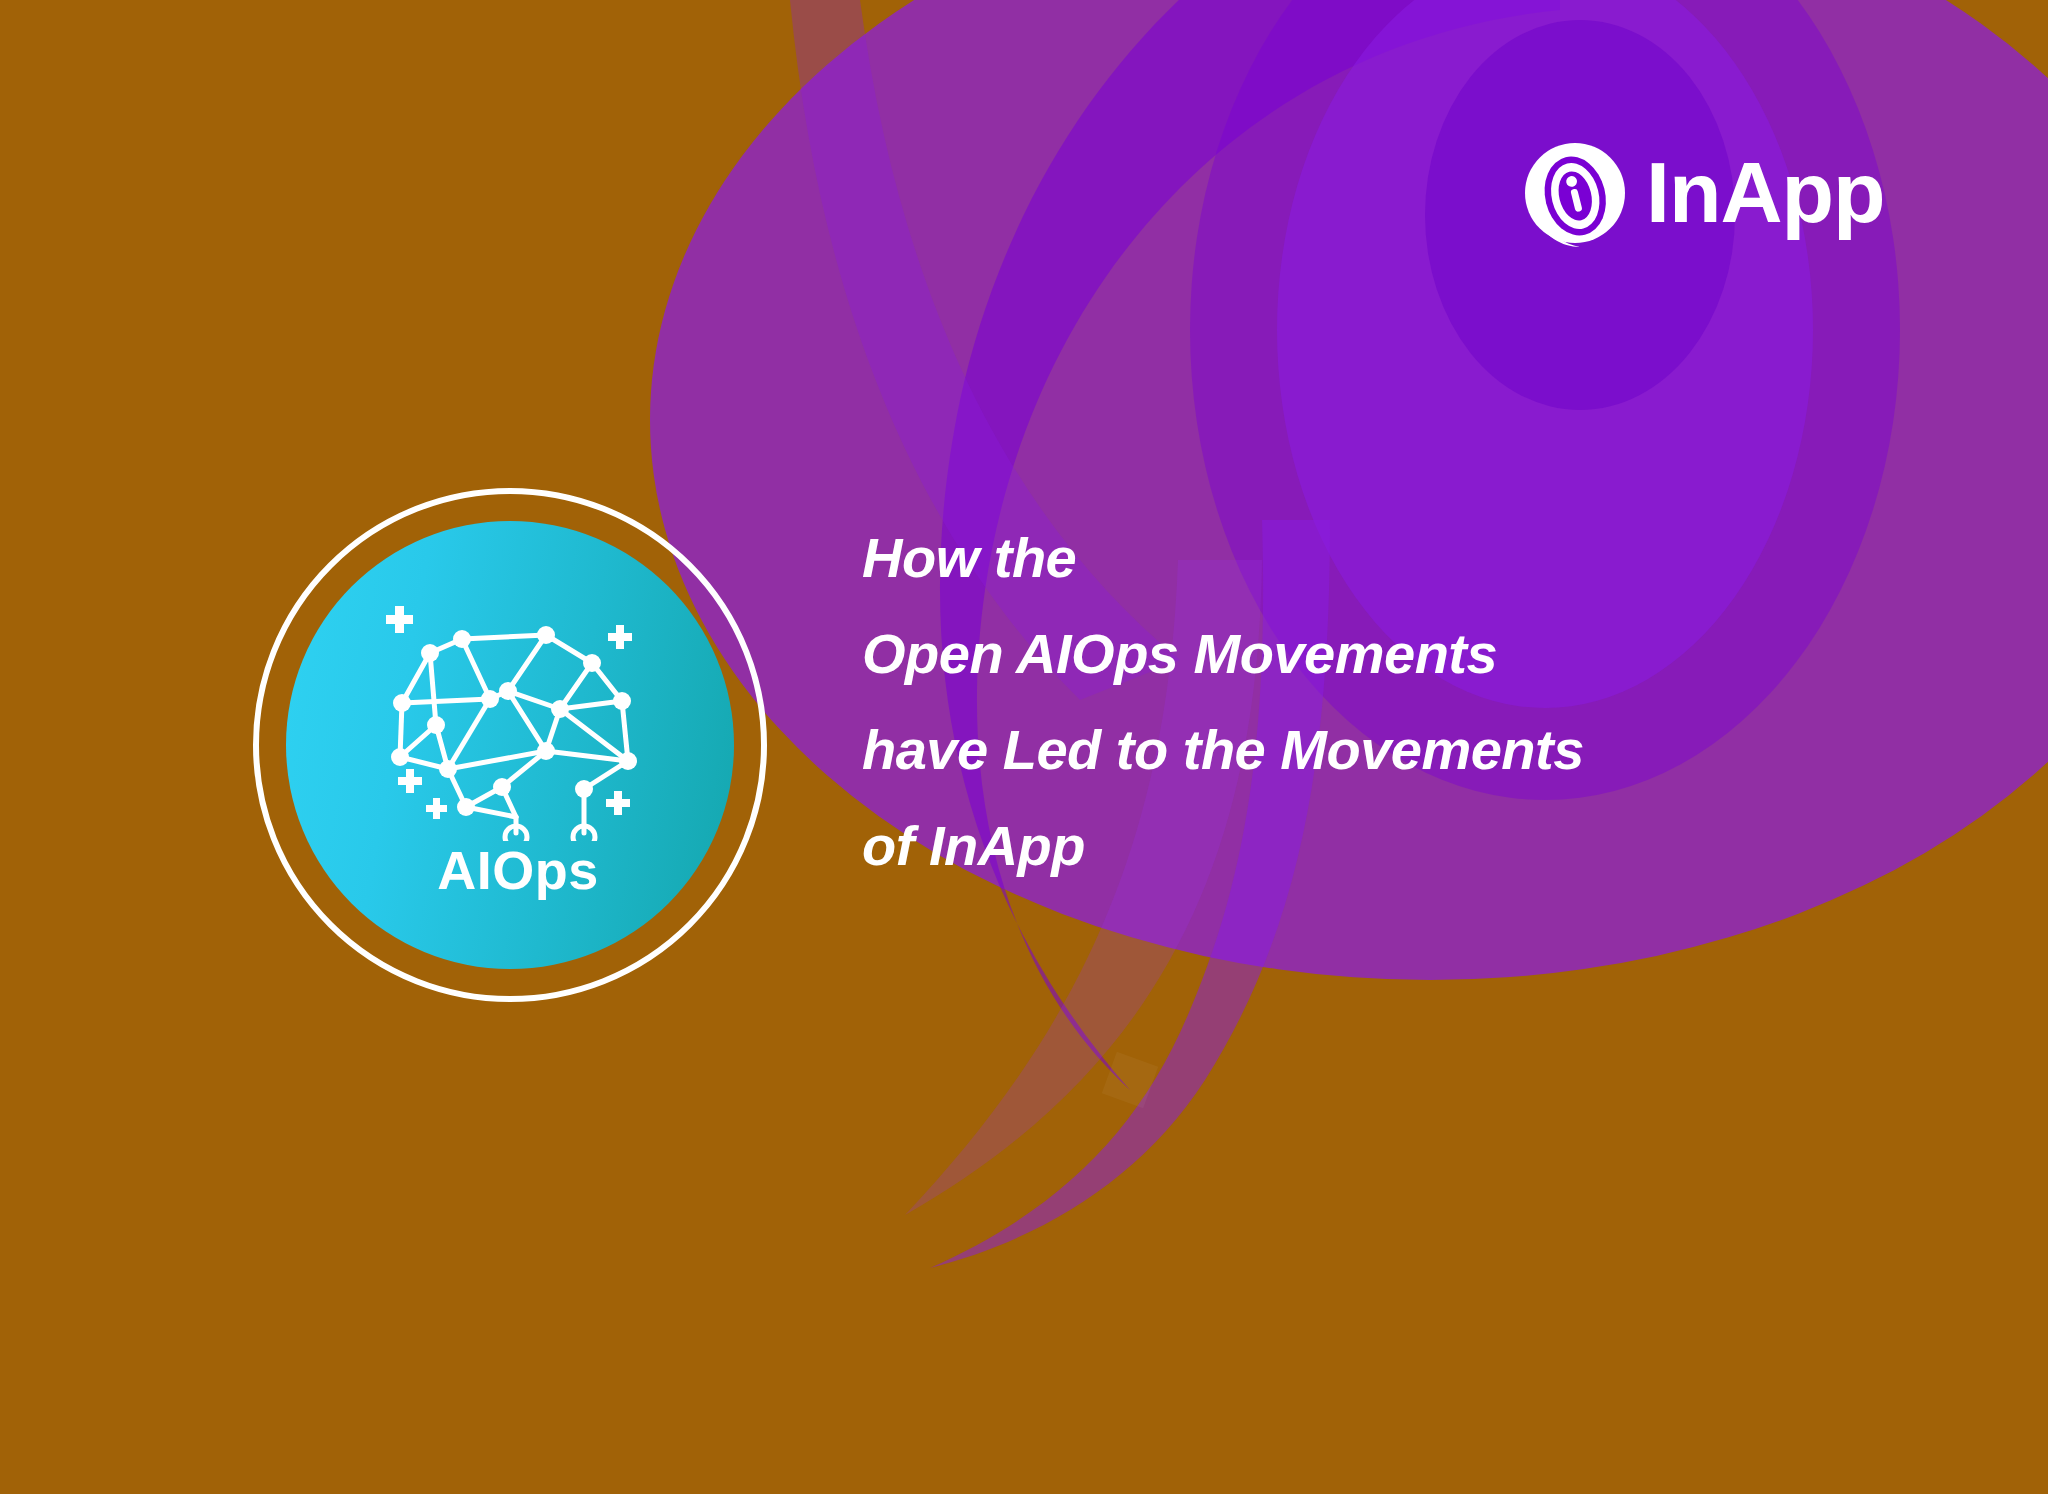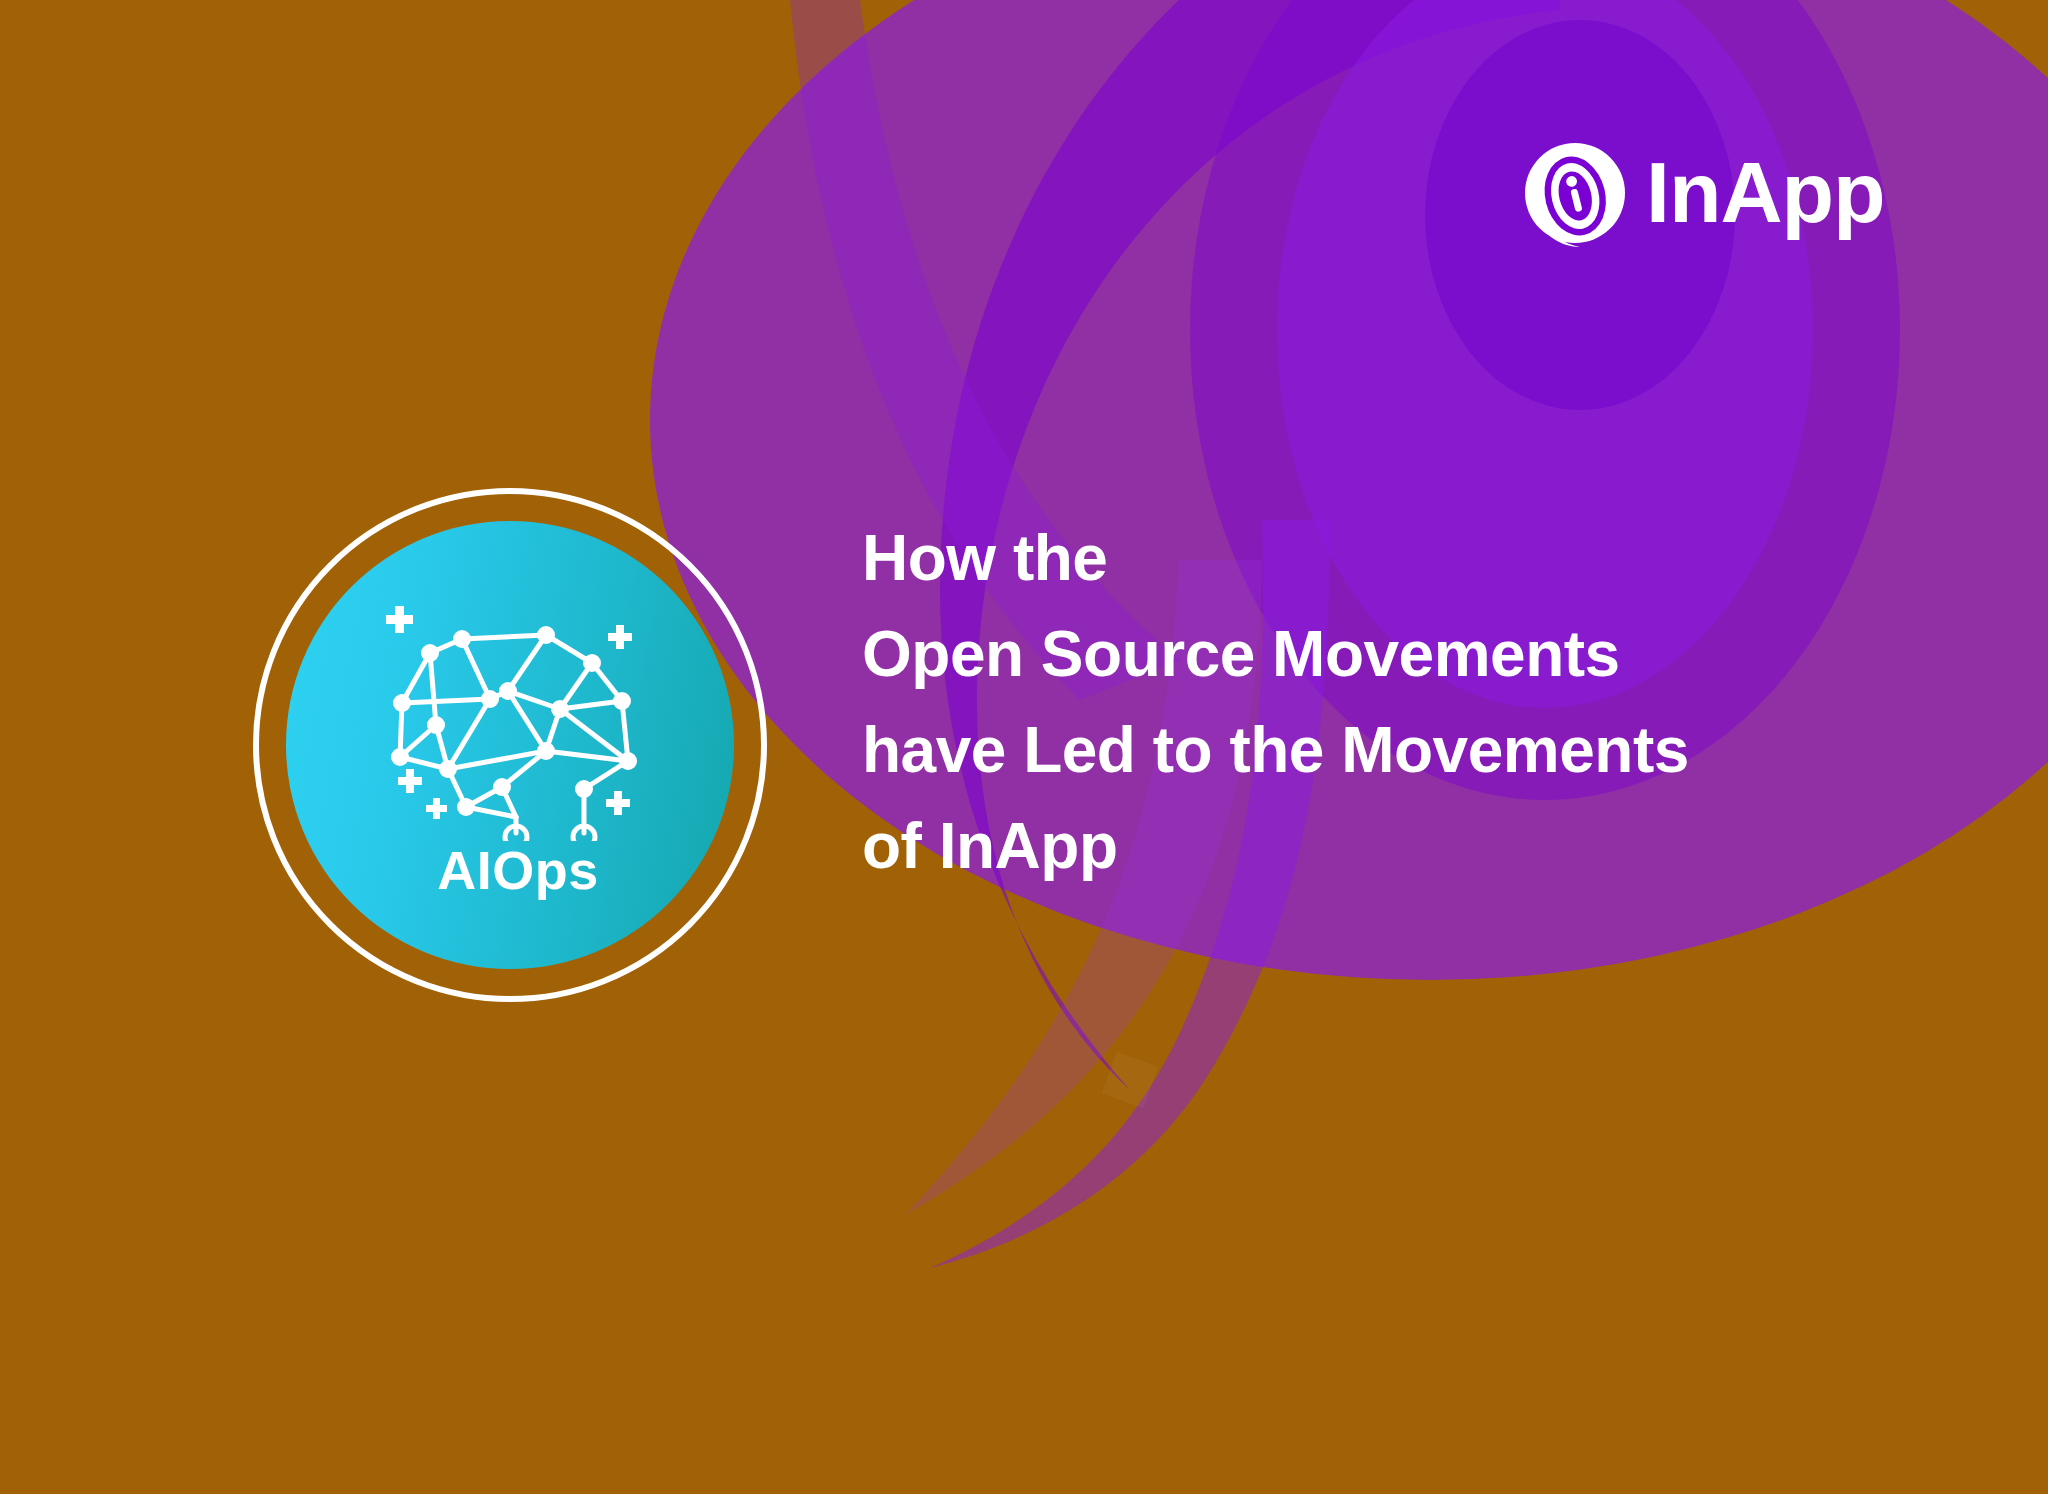--- a/index.html
+++ b/index.html
@@ -99,25 +99,26 @@
 
   
   #headline {
     position: absolute;
     left: 862px;
     top: 510px;
     width: 1120px;
   }
   #headline .line {
     color: #ffffff;
-    font-size: 64px;
+    font-size: 56px;
     font-weight: bold;
     line-height: 96px;
     letter-spacing: -0.5px;
     white-space: nowrap;
+    font-style: italic;
   }
 
   
   #deco-diamond {
     position: absolute;
     left: 1108px;
     top: 1058px;
     width: 44px;
     height: 44px;
     background: rgba(255,255,255,0.045);
@@ -252,18 +253,18 @@
           <path d="M236 208 h8 v-8 h8 v8 h8 v8 h-8 v8 h-8 v-8 h-8 z"></path>
           <path d="M56 214 h7 v-7 h7 v7 h7 v7 h-7 v7 h-7 v-7 h-7 z"></path>
         </g>
       </svg>
       <div class="badge-label">AIOps</div>
     </div>
   </div>
 
   <div id="headline">
     <div class="line">How the</div>
-    <div class="line">Open Source Movements</div>
+    <div class="line">Open AIOps Movements</div>
     <div class="line">have Led to the Movements</div>
     <div class="line">of InApp</div>
   </div>
 
 </div>
 
 </body></html>

